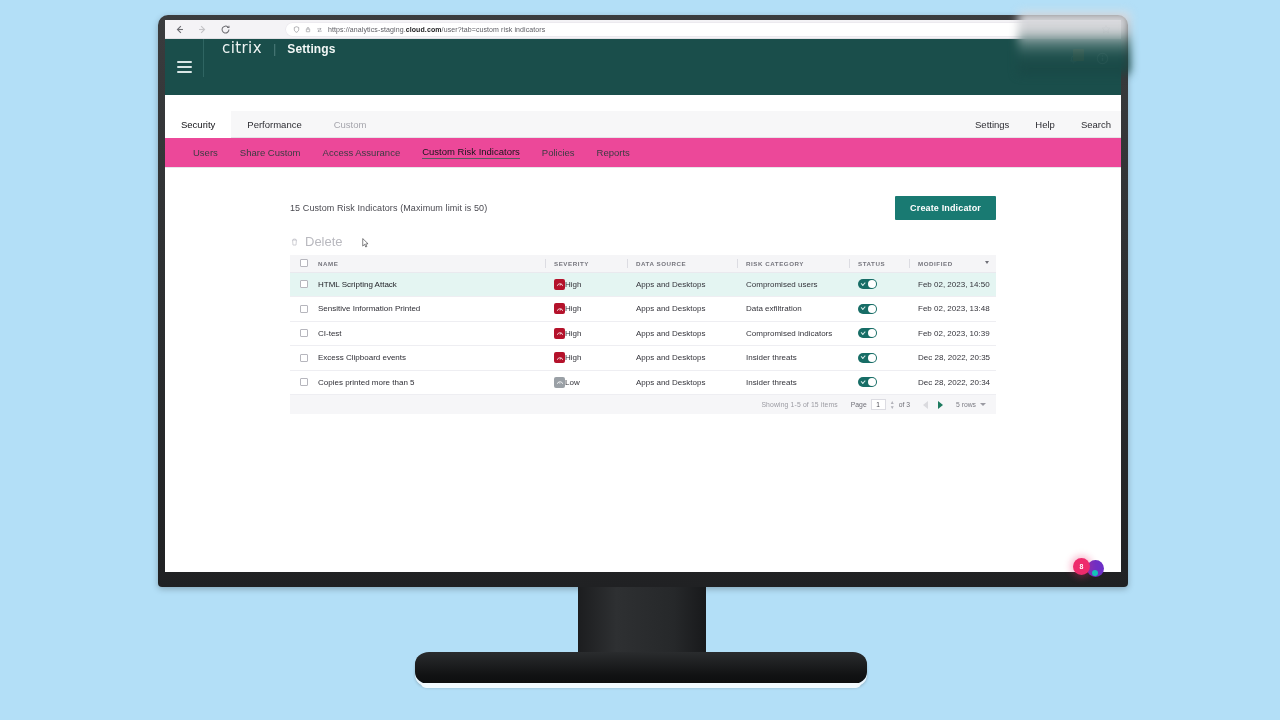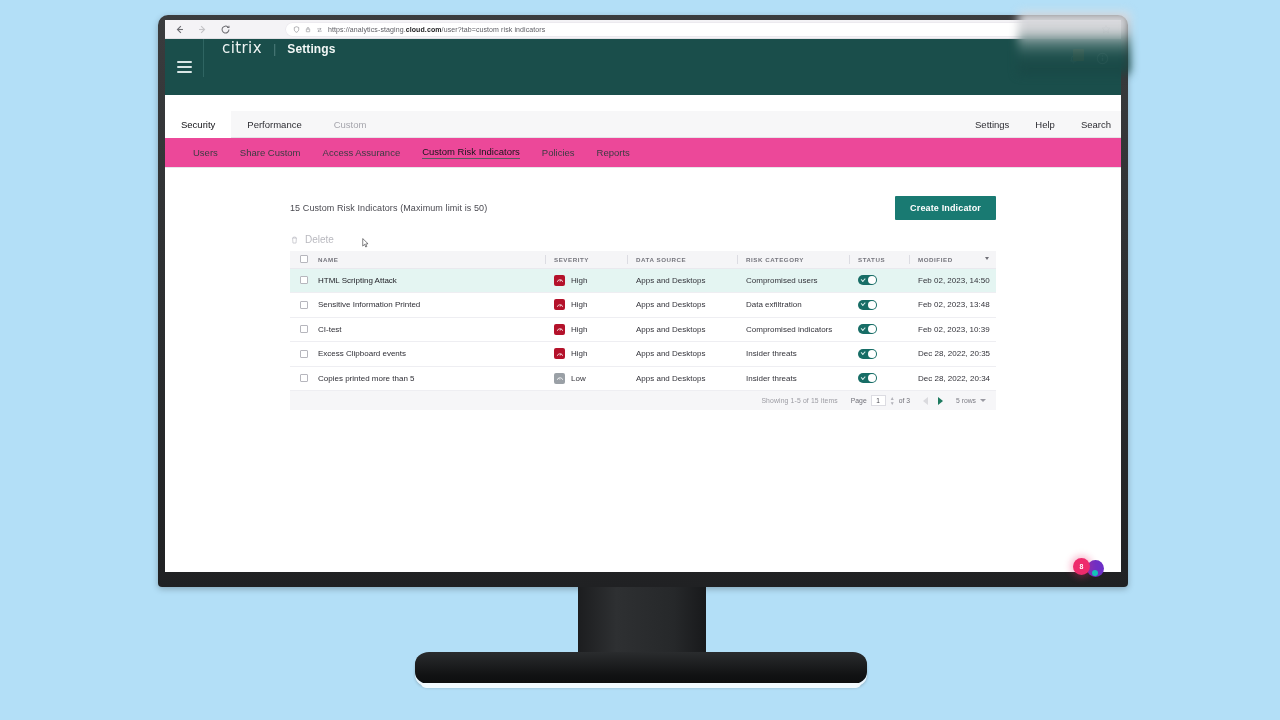--- a/index.html
+++ b/index.html
@@ -129,21 +129,21 @@
   .title-row { display: flex; align-items: center; justify-content: space-between; }
   .page-count { font-size: 9px; color: #4a4a51; letter-spacing: .1px; }
   .create-btn {
     background: #197a72; color: #ffffff; border: none;
     font-size: 9px; font-weight: 600; letter-spacing: .15px;
     padding: 7px 15px; border-radius: 1px; cursor: pointer;
     font-family: "Liberation Sans", sans-serif;
   }
   .delete-row { display: flex; align-items: center; gap: 6px; margin-top: 14px; margin-bottom: 6px; }
   .trash-ico { width: 9px; height: 10px; color: #c3c3c9; }
-  .delete-label { font-size: 10px; color: #b9b9bf; text-align: center; }
+  .delete-label { font-size: 13px; color: #b9b9bf; text-align: center; }
 
   
   .tbl { width: 706px; border-collapse: collapse; table-layout: fixed; }
   .tbl thead th {
     background: #f5f5f7; height: 17px;
     font-size: 6.2px; font-weight: 600; letter-spacing: .55px;
     color: #75757d; text-align: left; padding: 0 0 0 8px;
     border-bottom: 1px solid #e9e9ee; position: relative;
   }
   .tbl thead th .sortbar {
@@ -161,21 +161,21 @@
   .col-src { width: 110px; }
   .col-risk { width: 112px; }
   .col-status { width: 60px; }
   .col-mod { width: 86px; }
   .chk {
     width: 8px; height: 8px; border: 1px solid #b6b6bd; border-radius: 1px;
     background: #fff; display: block; margin-left: 2px; cursor: pointer;
   }
   .link-name { color: #2d2d34; cursor: pointer; }
   tr.highlight .link-name { color: #222228; }
-  .sev-cell { display: flex; align-items: center; gap: 6px; }
+  .sev-cell { display: flex; align-items: center; gap: 0; }
   .sev-ico {
     width: 11px; height: 11px; border-radius: 2px;
     display: flex; align-items: center; justify-content: center;
   }
   .sev-ico.high { background: #b4122b; }
   .sev-ico.low { background: #9aa0a6; }
   .sev-ico svg { width: 8px; height: 8px; color: #fff; }
   .toggle {
     width: 19px; height: 10px; border-radius: 5px; background: #176d66;
     position: relative; cursor: pointer; display: block;

